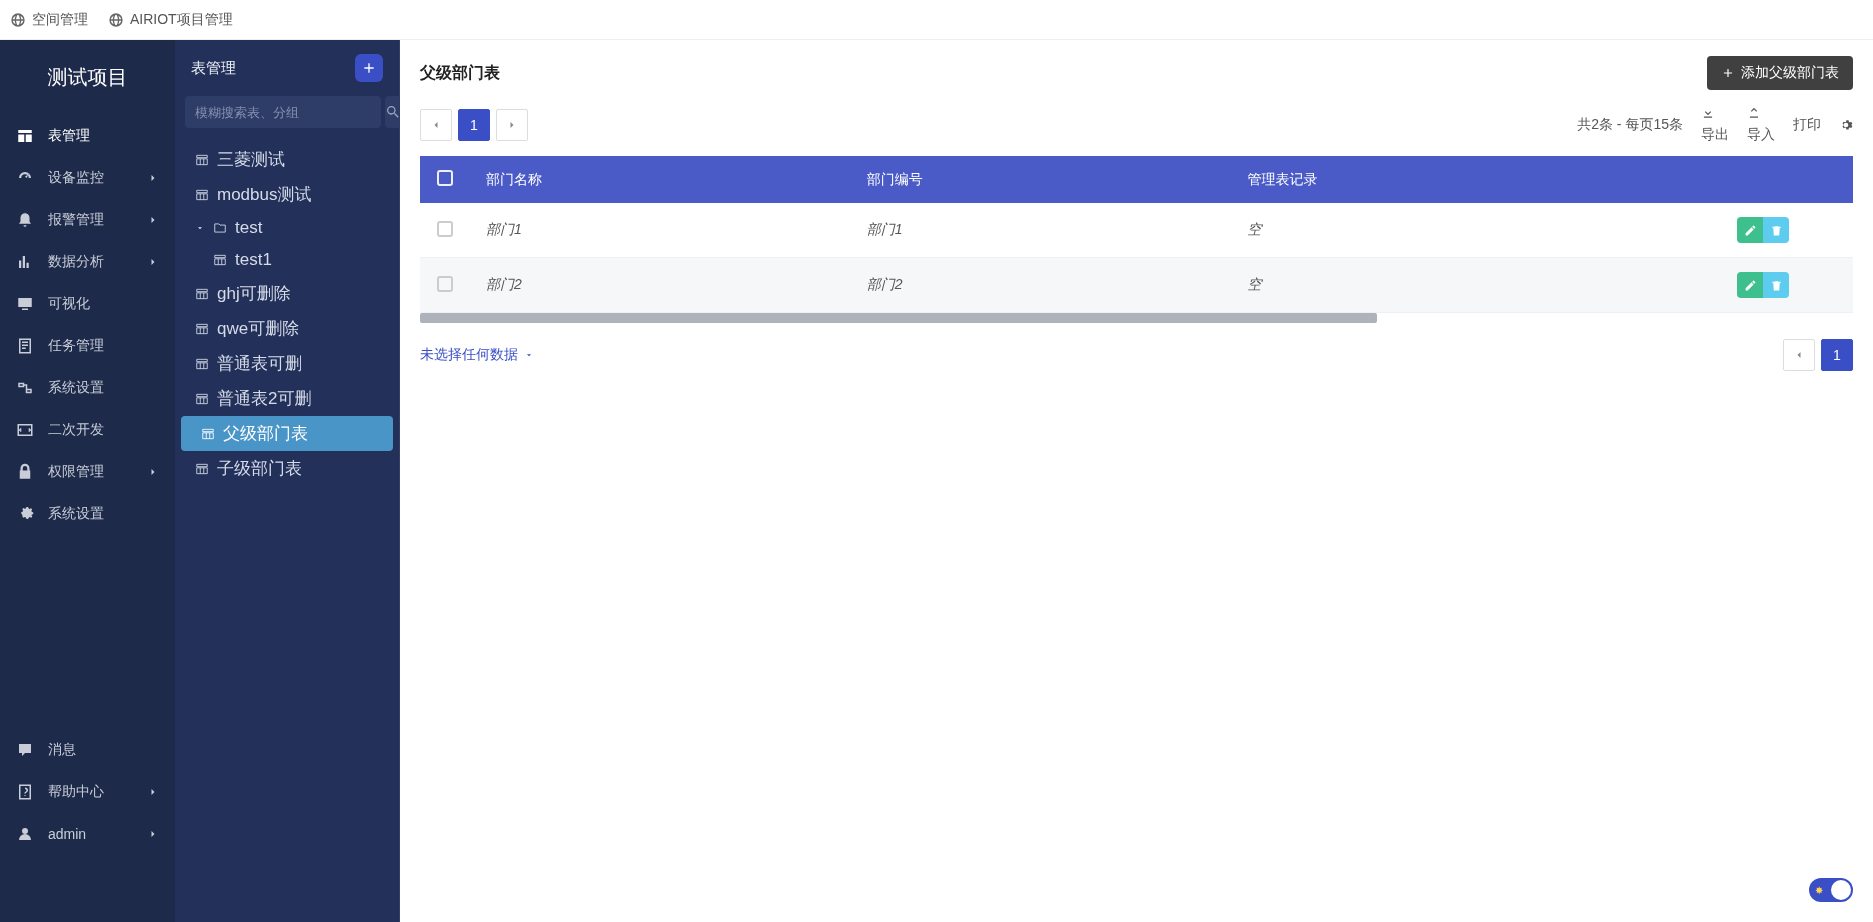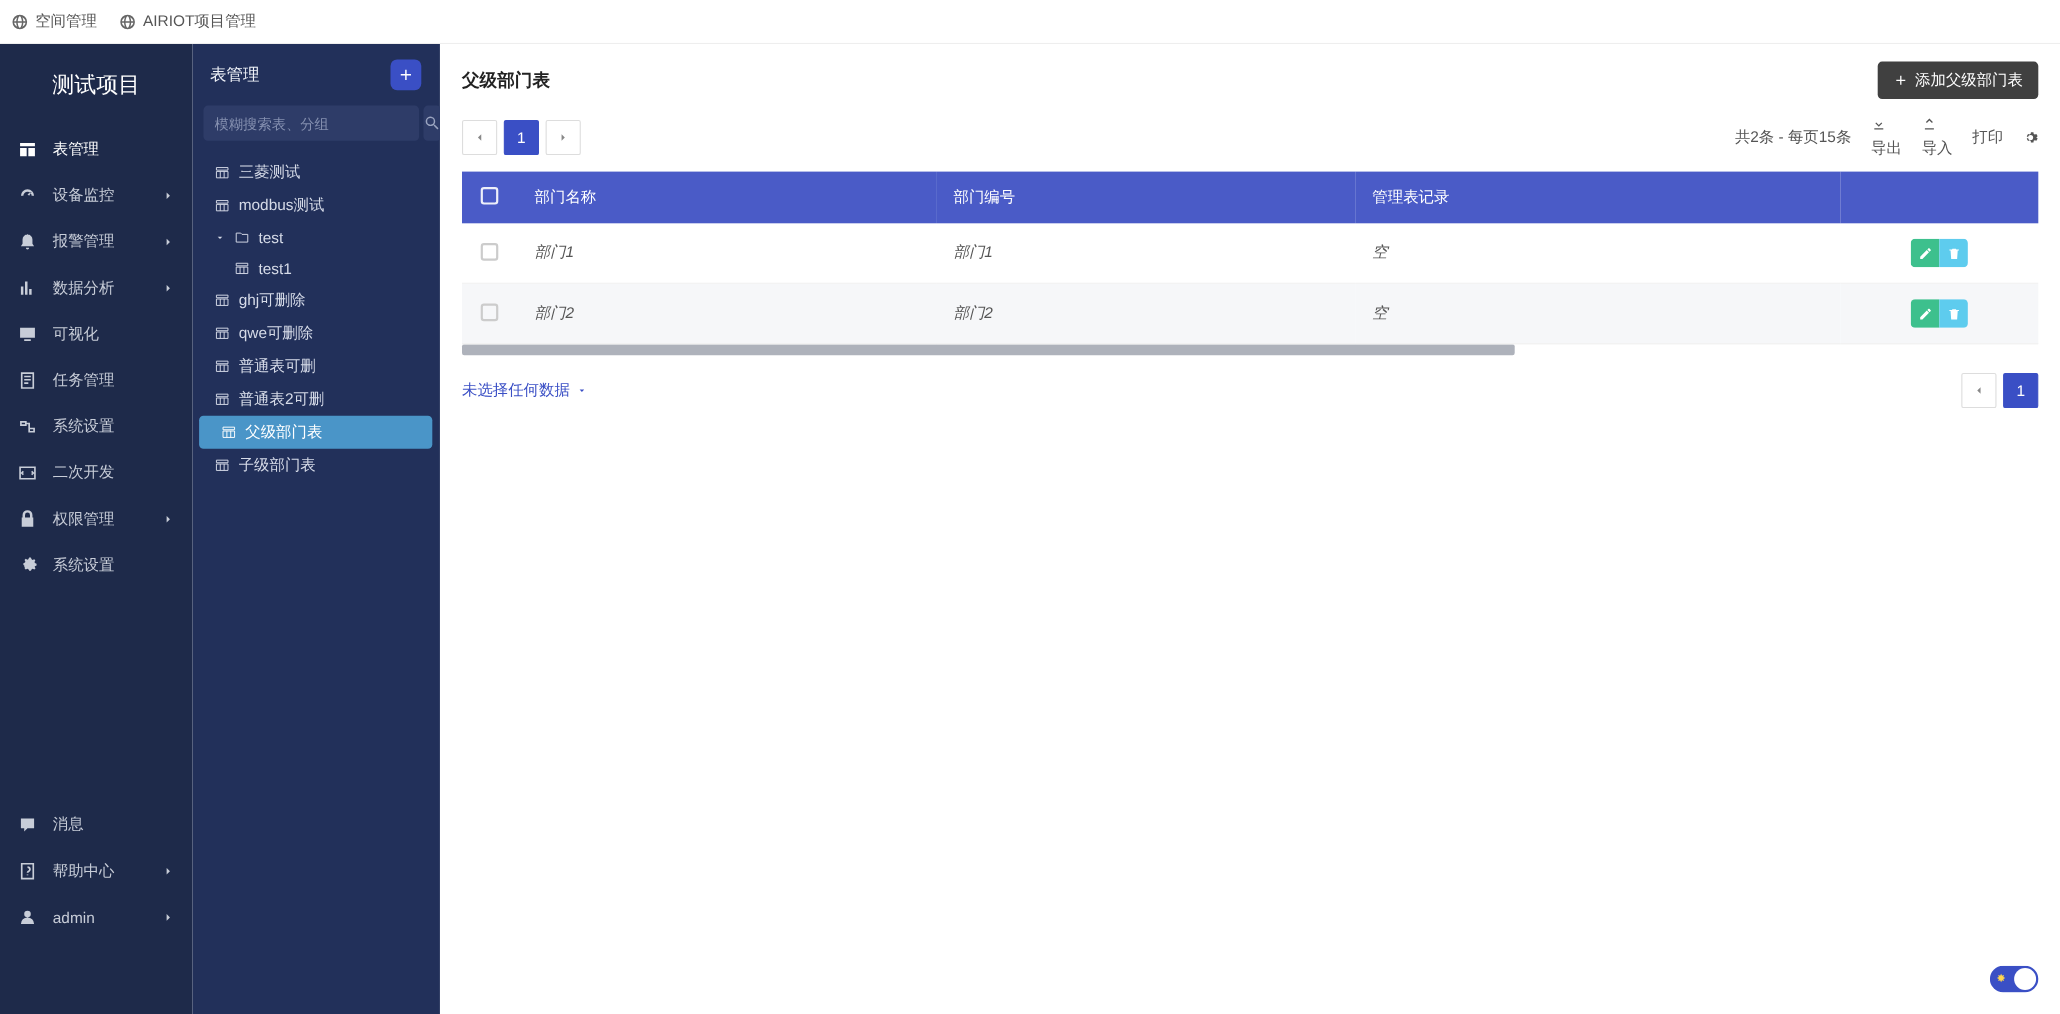--- a/index.html
+++ b/index.html
@@ -25,21 +25,21 @@
     .sec-header { display: flex; align-items: center; justify-content: space-between; padding: 14px 16px; }
     .sec-title { font-size: 15px; color: #eef1f8; }
     .add-btn { width: 28px; height: 28px; background: #3a4fc5; border-radius: 6px; display: flex; align-items: center; justify-content: center; cursor: pointer; }
     .add-btn svg { width: 16px; height: 16px; fill: #fff; }
     .search-row { padding: 0 10px 10px; display: flex; gap: 4px; }
     .search-box { flex: 1; height: 32px; background: #2e3c68; border: none; border-radius: 4px; padding: 0 10px; color: #d0d6e0; font-size: 13px; }
     .search-box::placeholder { color: #8590b0; }
     .search-btn { width: 32px; height: 32px; background: #2e3c68; border-radius: 4px; display: flex; align-items: center; justify-content: center; cursor: pointer; }
     .search-btn svg { width: 16px; height: 16px; fill: #9aa4c0; }
     .tree { padding: 4px 0; overflow-y: auto; }
-    .tree-item { display: flex; align-items: center; padding: 6px 8px 6px 20px; gap: 8px; cursor: pointer; font-size: 14px; color: #d6dbe8; }
+    .tree-item { display: flex; align-items: center; padding: 6px 8px 6px 20px; gap: 8px; cursor: pointer; font-size: 17px; color: #d6dbe8; }
     .tree-item.selected { background: #4a95c8; color: #fff; border-radius: 4px; margin: 0 6px; padding-left: 14px; }
     .tree-item.nest1 { padding-left: 20px; }
     .tree-item.nest2 { padding-left: 38px; }
     .tree-icon { width: 14px; height: 14px; fill: currentColor; flex-shrink: 0; }
     .tree-caret { width: 10px; height: 10px; fill: currentColor; }
     
     .content { flex: 1; display: flex; flex-direction: column; background: #fff; overflow: hidden; }
     .content-header { display: flex; align-items: center; justify-content: space-between; padding: 16px 20px; }
     .content-title { font-size: 16px; font-weight: 600; color: #222; }
     .primary-btn { background: #404040; color: #fff; border: none; padding: 8px 14px; border-radius: 4px; display: flex; align-items: center; gap: 6px; cursor: pointer; font-size: 14px; }

